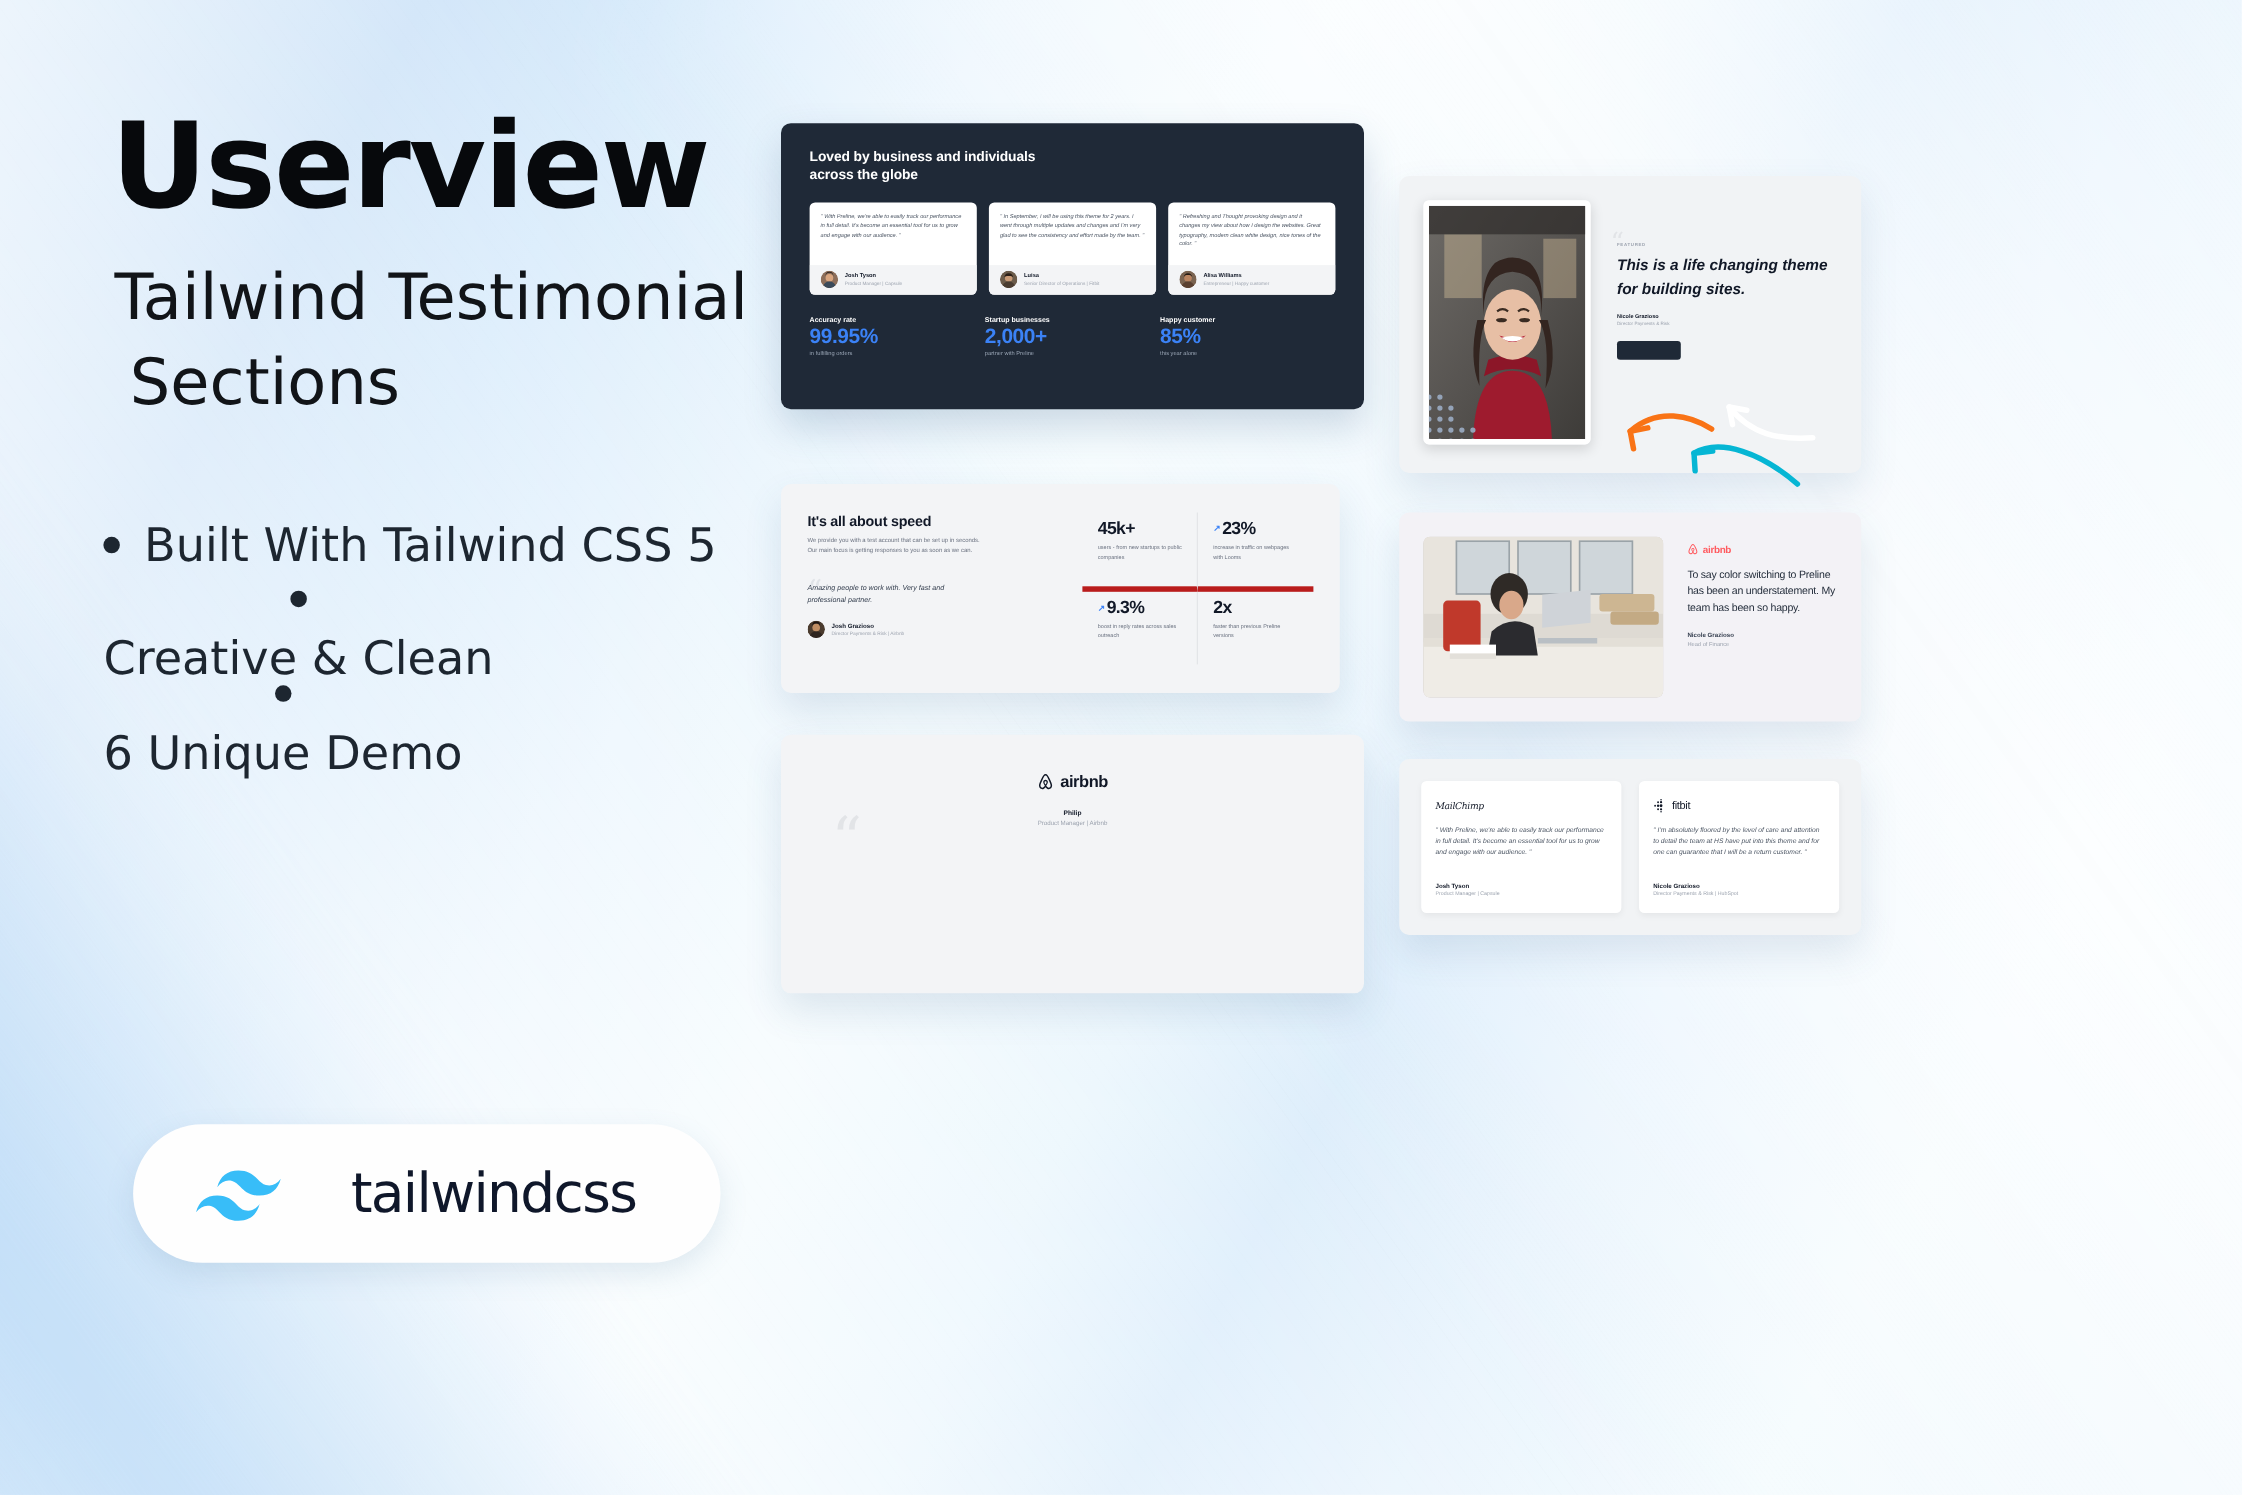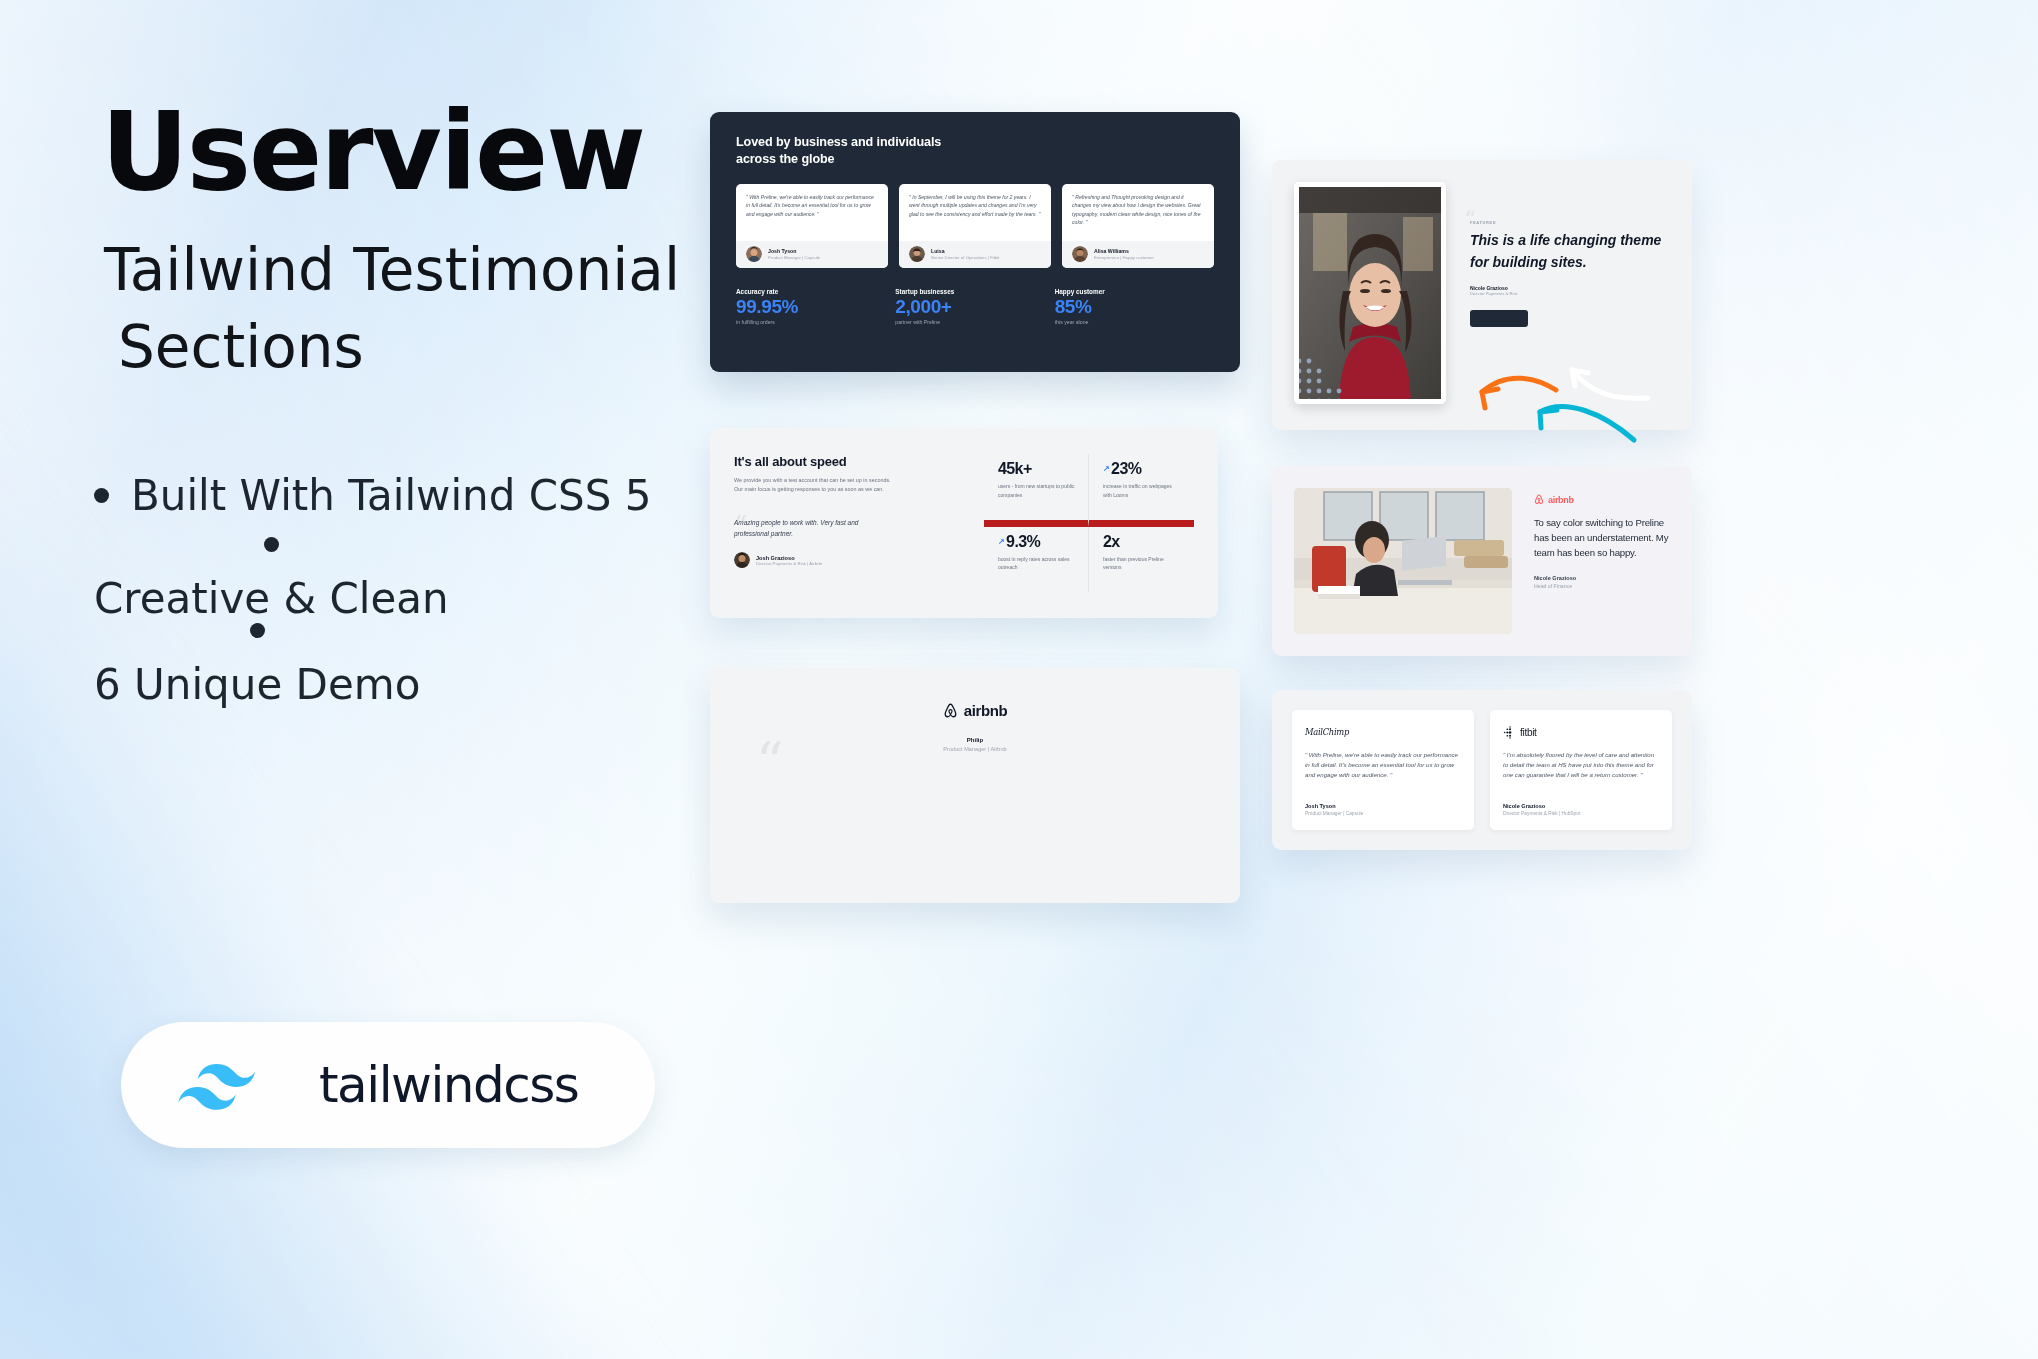--- a/index.html
+++ b/index.html
@@ -131,21 +131,21 @@
   .stats-row { display: flex; margin-top: 20px; }
   .stat { flex: 1; }
   .stat-label { color: #fff; font-size: 6.4px; font-weight: 700; }
   .stat-value { color: #3b82f6; font-size: 19px; font-weight: 700; line-height: 1.25; letter-spacing:-.4px; }
   .stat-sub { color: #9aa6b6; font-size: 5.2px; }
 
   .arrows { position: absolute; left: 1452px; top: 340px; width: 200px; height: 140px; z-index: 6; }
 
   
   .speed-card {
-    left: 710px; top: 428px; width: 508px; height: 190px;
+    left: 710px; top: 440px; width: 508px; height: 190px;
     background: #f3f4f6; border-radius: 9px;
     box-shadow: 0 16px 34px rgba(60,100,140,.14);
     display: flex; padding: 26px 24px;
   }
   .speed-left { width: 250px; padding-right: 14px; position: relative; }
   .speed-h { font-size: 13px; font-weight: 700; color: #111827; letter-spacing: -.2px; }
   .speed-p { font-size: 5.4px; color: #6b7280; line-height: 1.75; margin-top: 7px; }
   .speed-quote-mark {
     position: absolute; left: 0; top: 58px; font-size: 26px; color: #e0e3e7;
     font-family: "DejaVu Serif", serif; line-height: 1;
@@ -155,21 +155,21 @@
     margin-top: 22px; position: relative;
   }
   .speed-person { display: flex; align-items: center; gap: 6px; margin-top: 13px; }
   .sp-avatar { width: 16px; height: 16px; border-radius: 50%; overflow:hidden; flex:none; }
   .sp-name { font-size: 5.6px; font-weight: 700; color: #111827; }
   .sp-role { font-size: 4.4px; color: #9ca3af; }
 
   .speed-grid { flex: 1; display: grid; grid-template-columns: 1fr 1fr; }
   .sg-cell { padding: 6px 12px 14px 14px; }
   .sg-cell.b-r { border-right: 1px solid #e2e4e7; }
-  .sg-cell.b-b { border-bottom: 7px solid #b91c1c; }
+  .sg-cell.b-b { border-bottom: 5px solid #b91c1c; }
   .sg-val {
     font-size: 16px; font-weight: 700; color: #111827; letter-spacing: -.6px;
     display: flex; align-items: center; gap: 2px;
   }
   .sg-up { color: #3b82f6; font-size: 8px; line-height: 1; }
   .sg-desc { font-size: 5px; color: #6b7280; line-height: 1.7; margin-top: 4px; }
 
   
   .airbnb-card {
     left: 710px; top: 668px; width: 530px; height: 235px;

